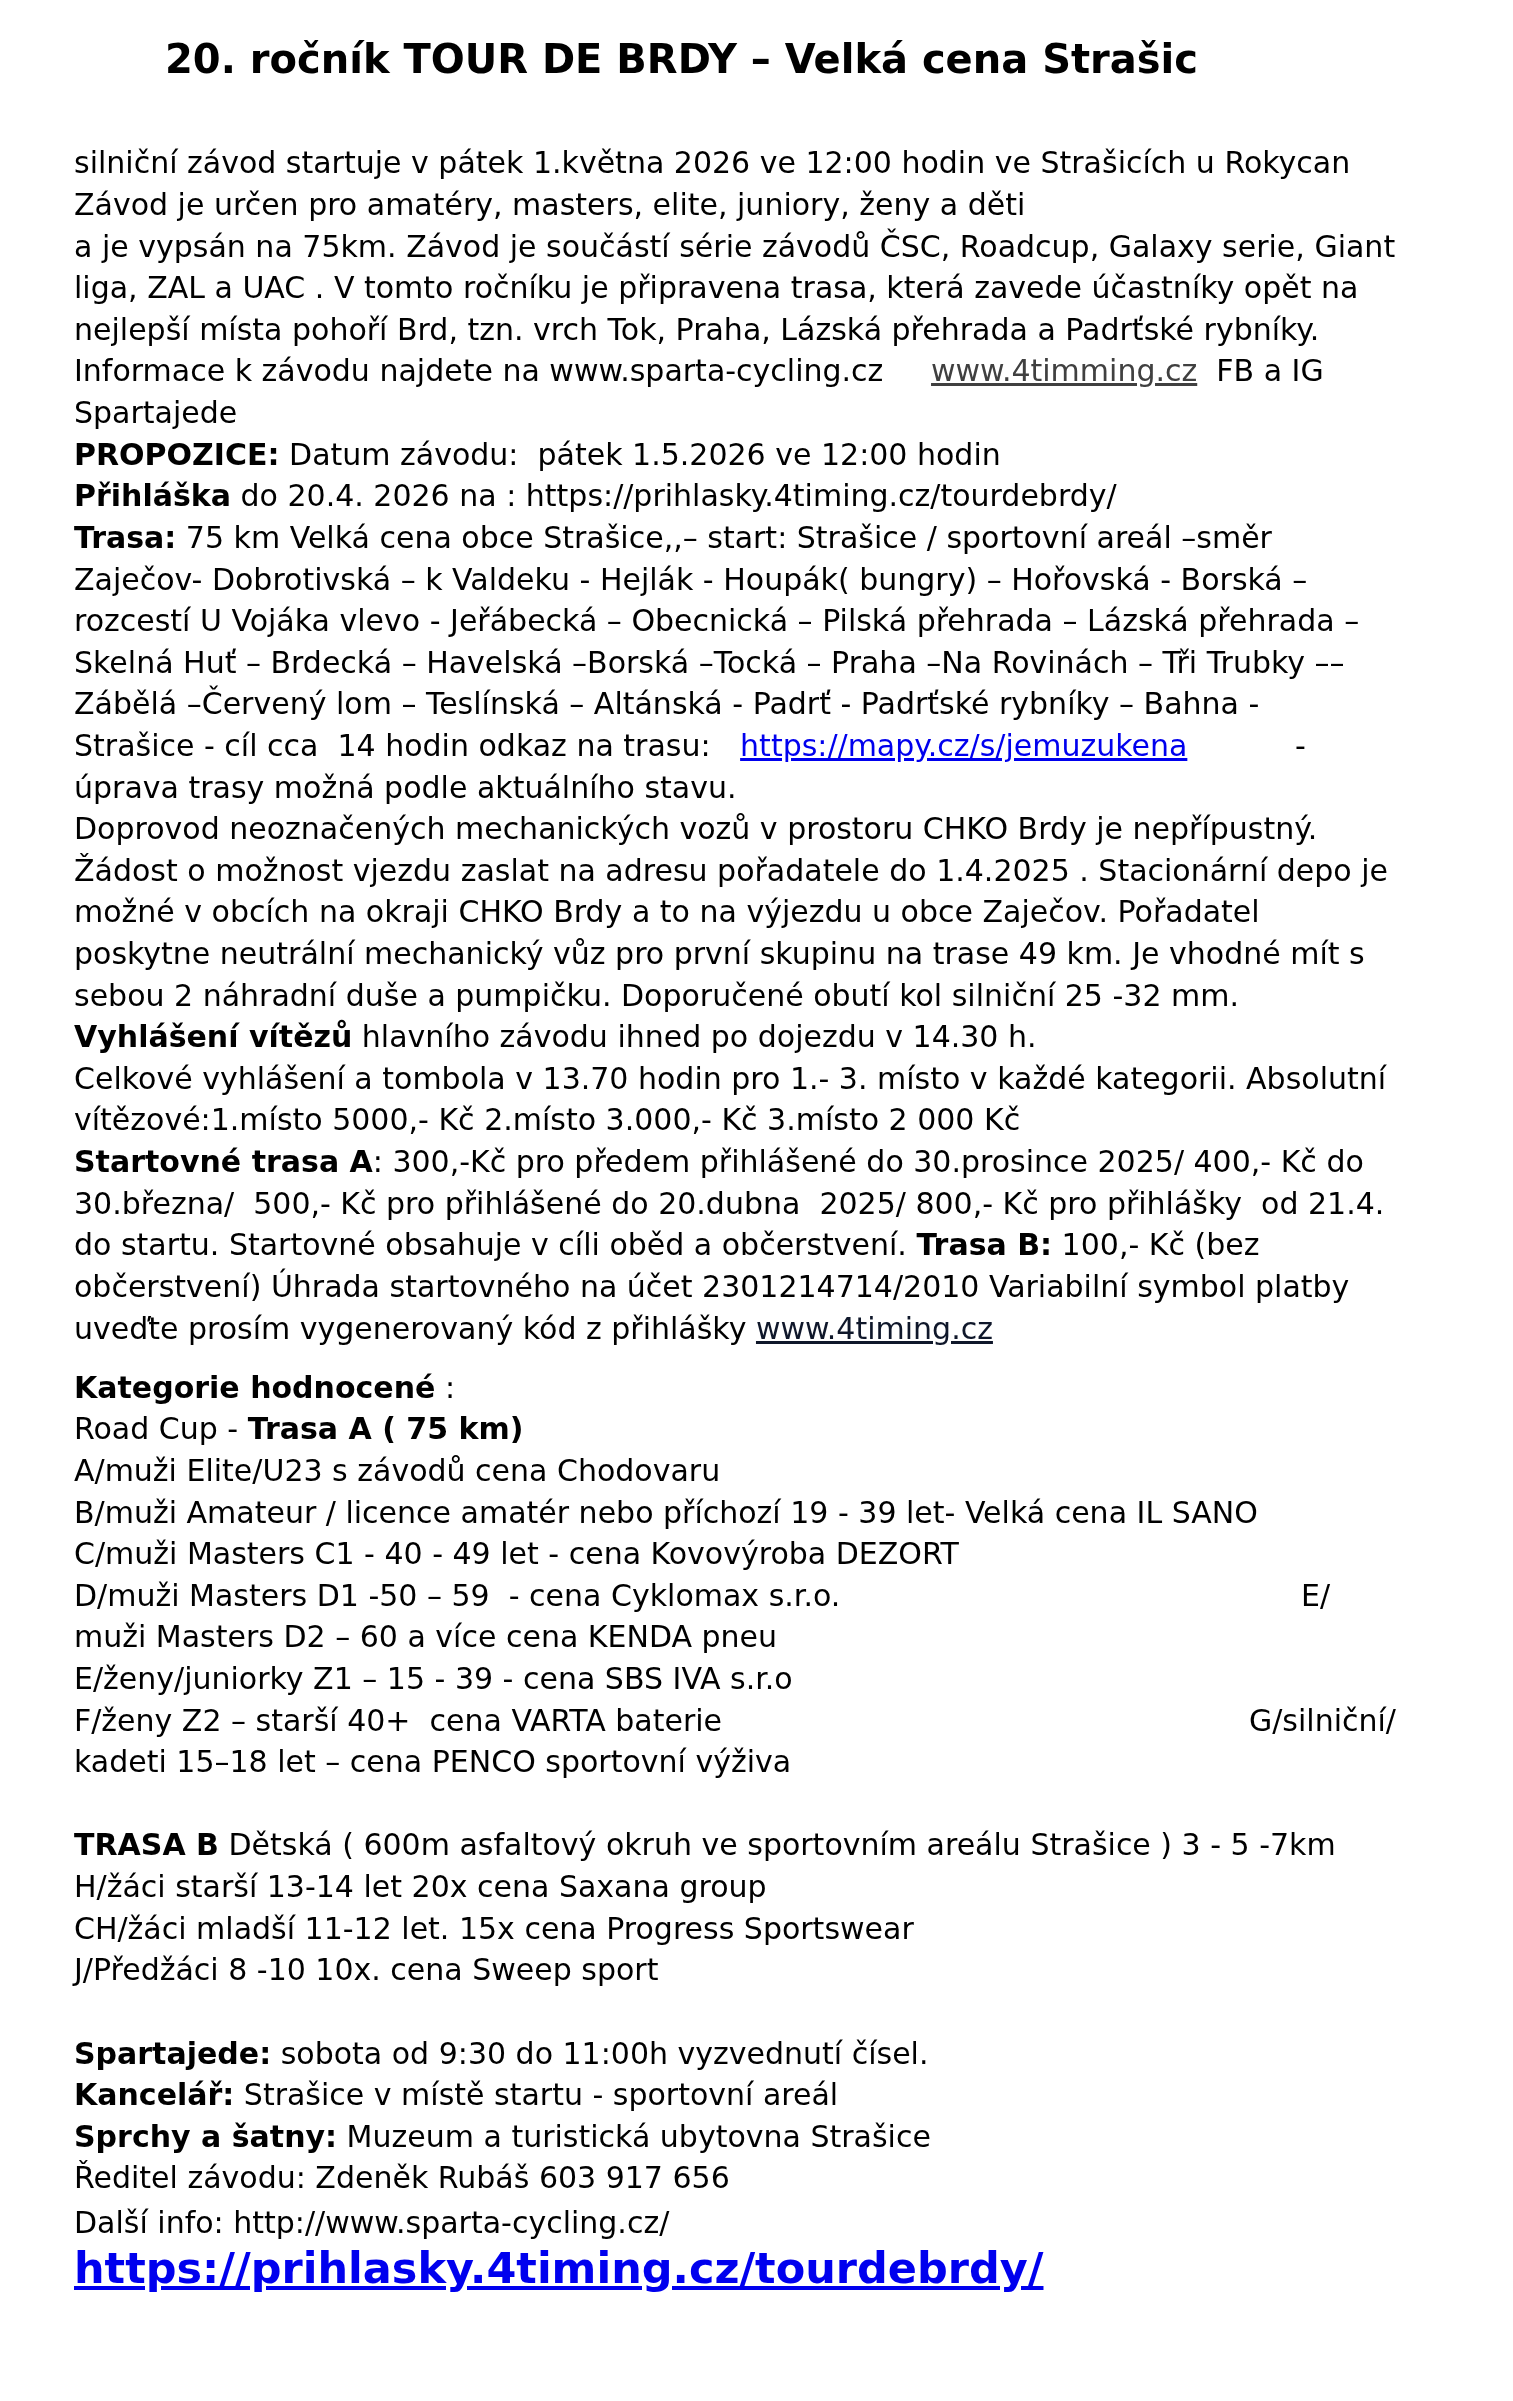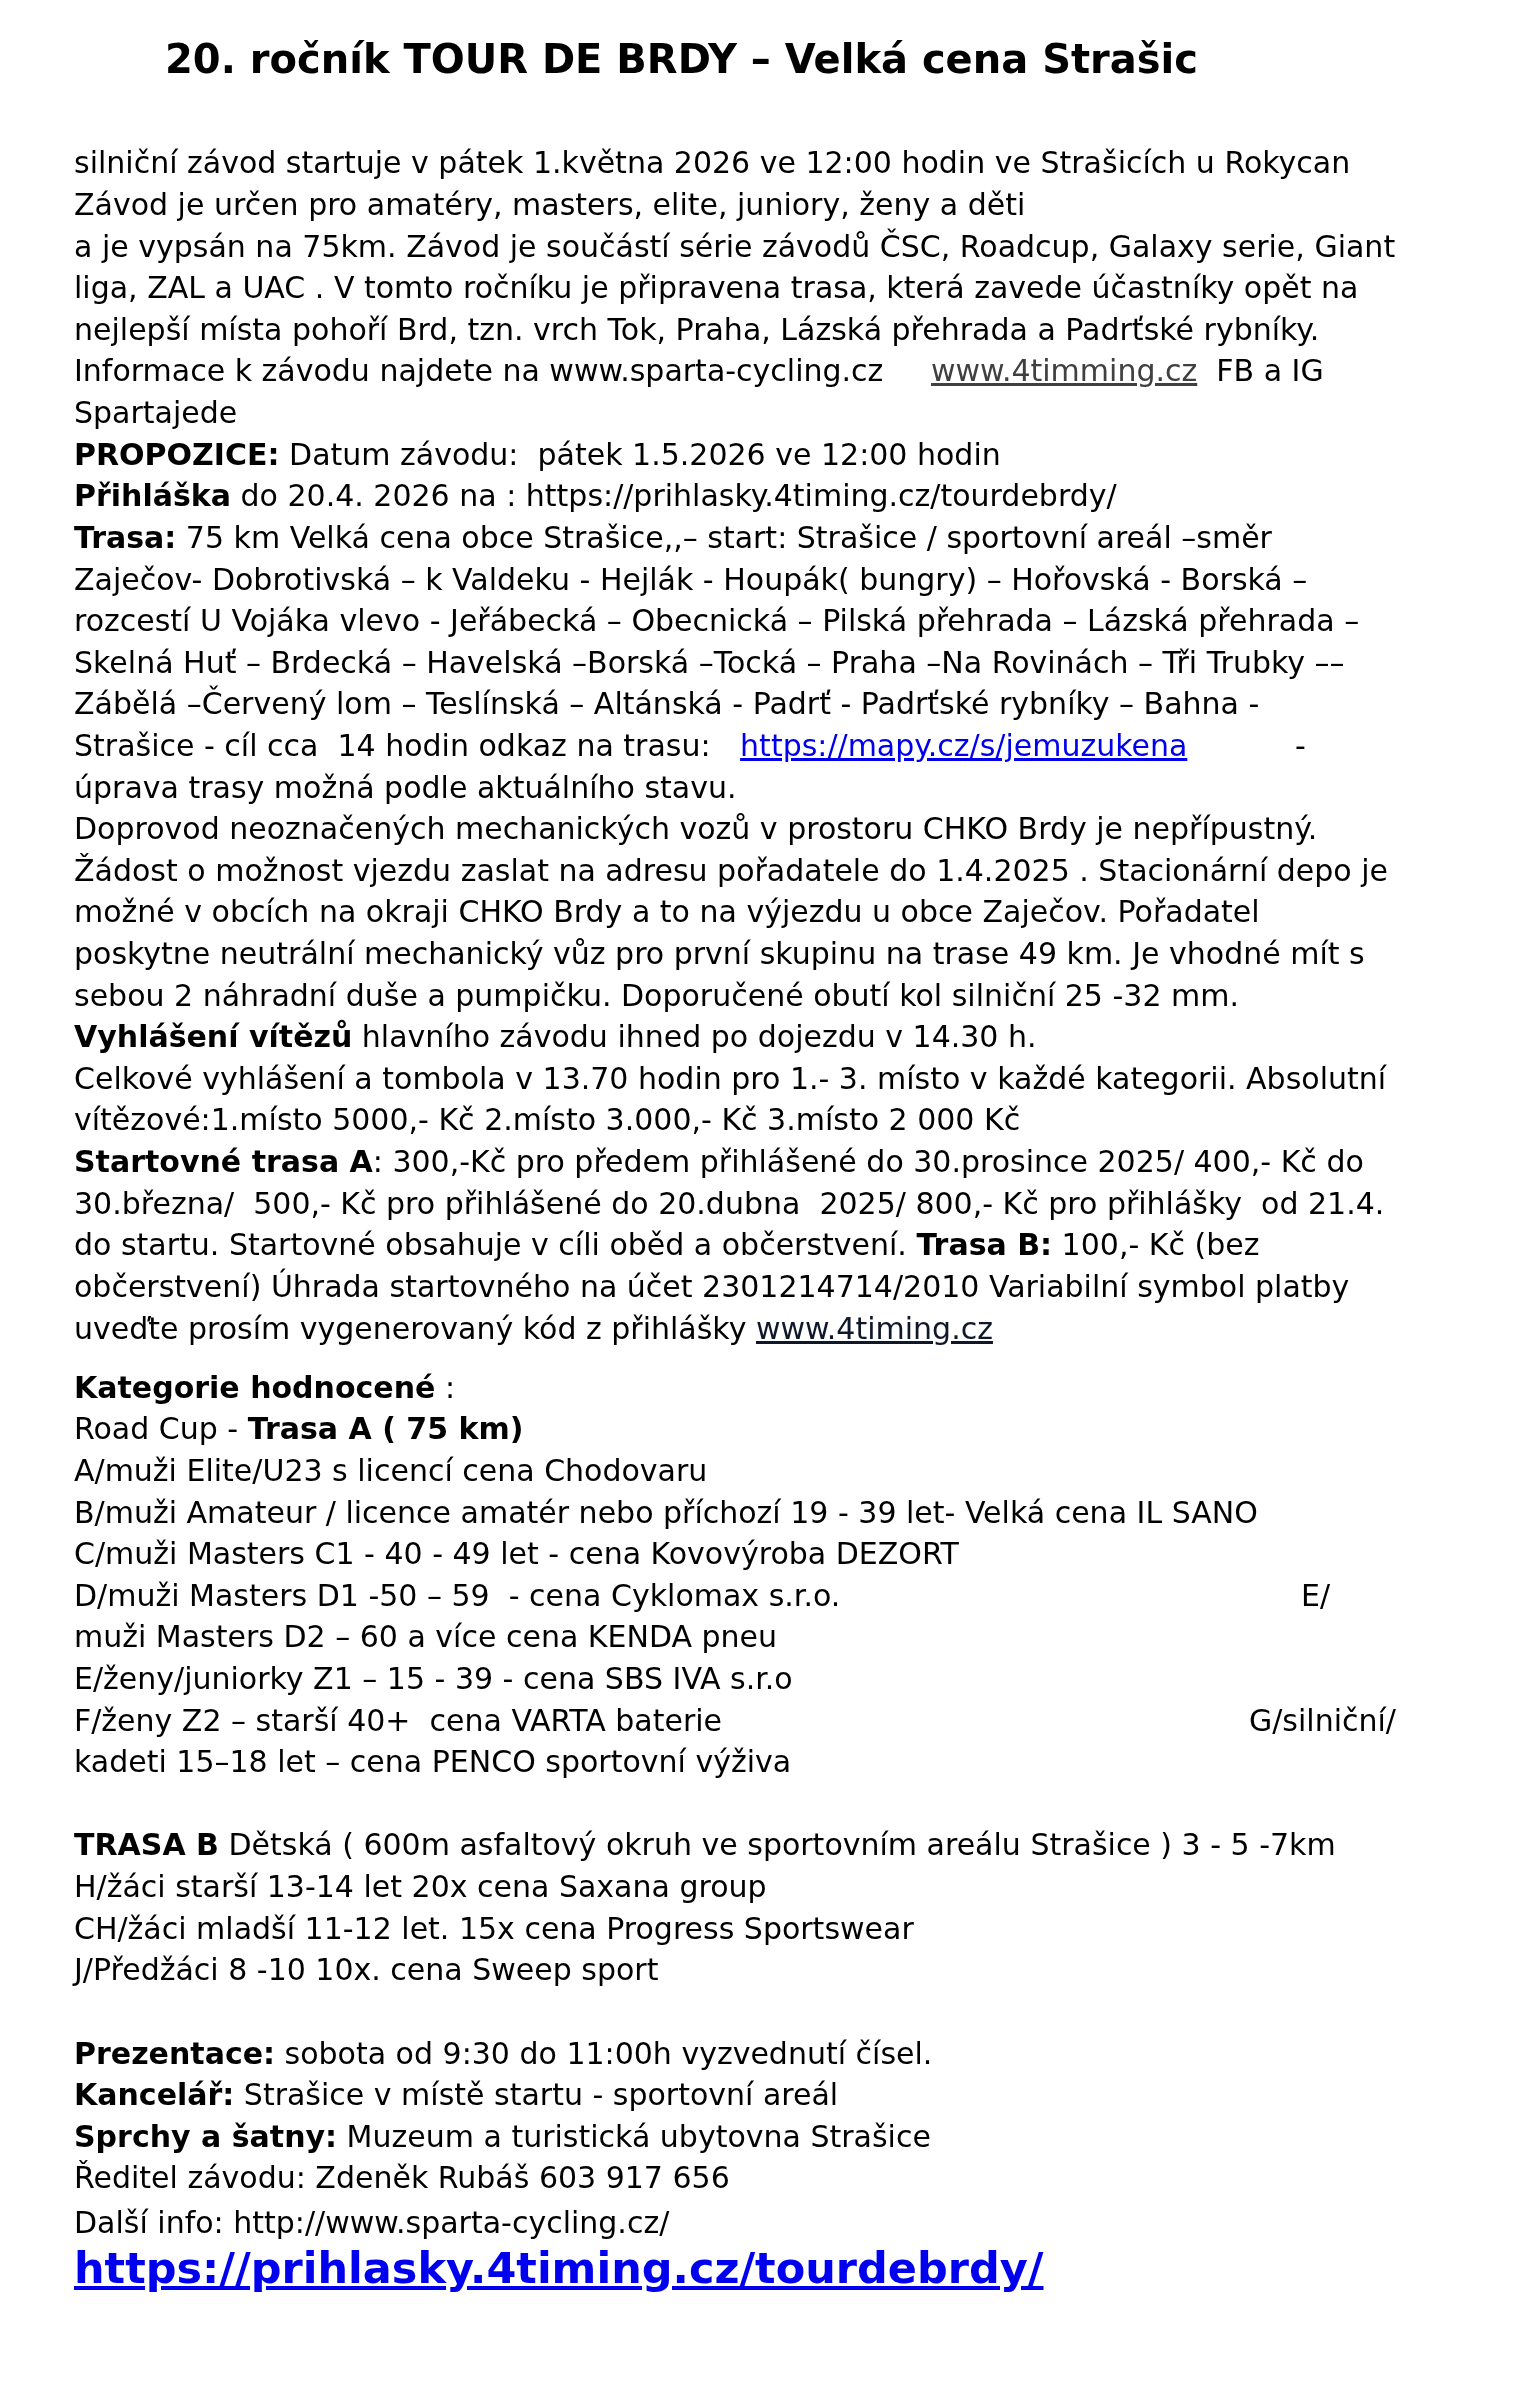--- a/index.html
+++ b/index.html
@@ -48,35 +48,35 @@
 <div class="ln" style="top:1099px">vítězové:1.místo 5000,- Kč 2.místo 3.000,- Kč 3.místo 2 000 Kč</div>
 
 <div class="ln" style="top:1141px"><b>Startovné trasa A</b><span>: 300,-Kč pro předem přihlášené do 30.prosince 2025/ 400,- Kč do</span></div>
 <div class="ln" style="top:1183px">30.března/  500,- Kč pro přihlášené do 20.dubna  2025/ 800,- Kč pro přihlášky  od 21.4.</div>
 <div class="ln" style="top:1224px"><span>do startu. Startovné obsahuje v cíli oběd a občerstvení. </span><b>Trasa B:</b><span> 100,- Kč (bez</span></div>
 <div class="ln" style="top:1266px">občerstvení) Úhrada startovného na účet 2301214714/2010 Variabilní symbol platby</div>
 <div class="ln" style="top:1308px"><span>uveďte prosím vygenerovaný kód z přihlášky </span><a style="color: #0f172a;">www.4timing.cz</a></div>
 
 <div class="ln" style="top:1367px"><b>Kategorie hodnocené</b><span> :</span></div>
 <div class="ln" style="top:1408px"><span>Road Cup - </span><b>Trasa A ( 75 km)</b></div>
-<div class="ln" style="top:1450px">A/muži Elite/U23 s licencí cena Chodovaru</div>
+<div class="ln" style="top:1450px">A/muži Elite/U23 s závodů cena Chodovaru</div>
 <div class="ln" style="top:1492px">B/muži Amateur / licence amatér nebo příchozí 19 - 39 let- Velká cena IL SANO</div>
 <div class="ln" style="top:1533px">C/muži Masters C1 - 40 - 49 let - cena Kovovýroba DEZORT</div>
 <div class="ln" style="top:1575px">D/muži Masters D1 -50 – 59  - cena Cyklomax s.r.o.</div>
 <div class="ln" style="top:1575px; left:1301px">E/</div>
 <div class="ln" style="top:1616px">muži Masters D2 – 60 a více cena KENDA pneu</div>
 <div class="ln" style="top:1658px">E/ženy/juniorky Z1 – 15 - 39 - cena SBS IVA s.r.o</div>
 <div class="ln" style="top:1700px">F/ženy Z2 – starší 40+  cena VARTA baterie</div>
 <div class="ln" style="top:1700px; left:1249px">G/silniční/</div>
 <div class="ln" style="top:1741px">kadeti 15–18 let – cena PENCO sportovní výživa</div>
 
 <div class="ln" style="top:1824px"><b>TRASA B</b><span> Dětská ( 600m asfaltový okruh ve sportovním areálu Strašice ) 3 - 5 -7km</span></div>
 <div class="ln" style="top:1866px">H/žáci starší 13-14 let 20x cena Saxana group</div>
 <div class="ln" style="top:1908px">CH/žáci mladší 11-12 let. 15x cena Progress Sportswear</div>
 <div class="ln" style="top:1949px">J/Předžáci 8 -10 10x. cena Sweep sport</div>
 
-<div class="ln" style="top:2033px"><b>Prezentace:</b><span> sobota od 9:30 do 11:00h vyzvednutí čísel.</span></div>
+<div class="ln" style="top:2033px"><b>Spartajede:</b><span> sobota od 9:30 do 11:00h vyzvednutí čísel.</span></div>
 <div class="ln" style="top:2074px"><b>Kancelář:</b><span> Strašice v místě startu - sportovní areál</span></div>
 <div class="ln" style="top:2116px"><b>Sprchy a šatny:</b><span> Muzeum a turistická ubytovna Strašice</span></div>
 <div class="ln" style="top:2157px">Ředitel závodu: Zdeněk Rubáš 603 917 656</div>
 <div class="ln" style="top:2202px">Další info: http://www.sparta-cycling.cz/</div>
 <div class="ln" style="top:2247px"><a class="big-link" style="color: rgb(0, 0, 238);">https://prihlasky.4timing.cz/tourdebrdy/</a></div>
 
 
 </body></html>

